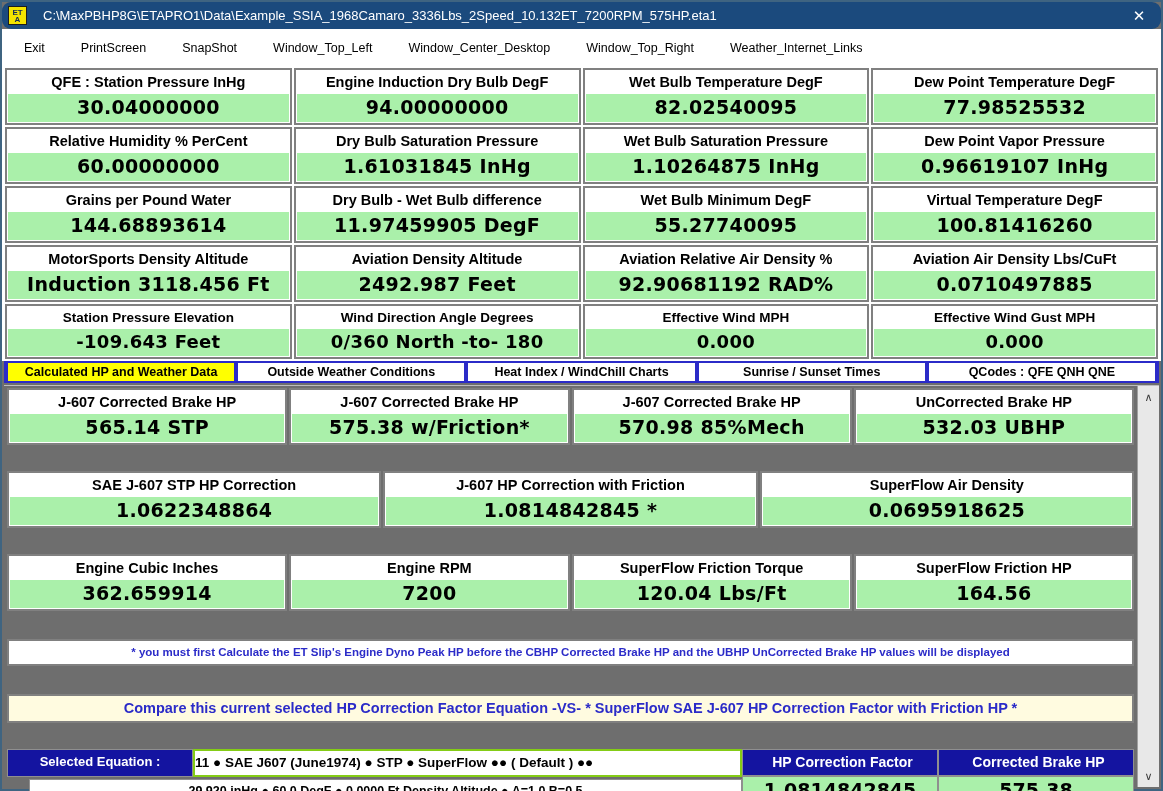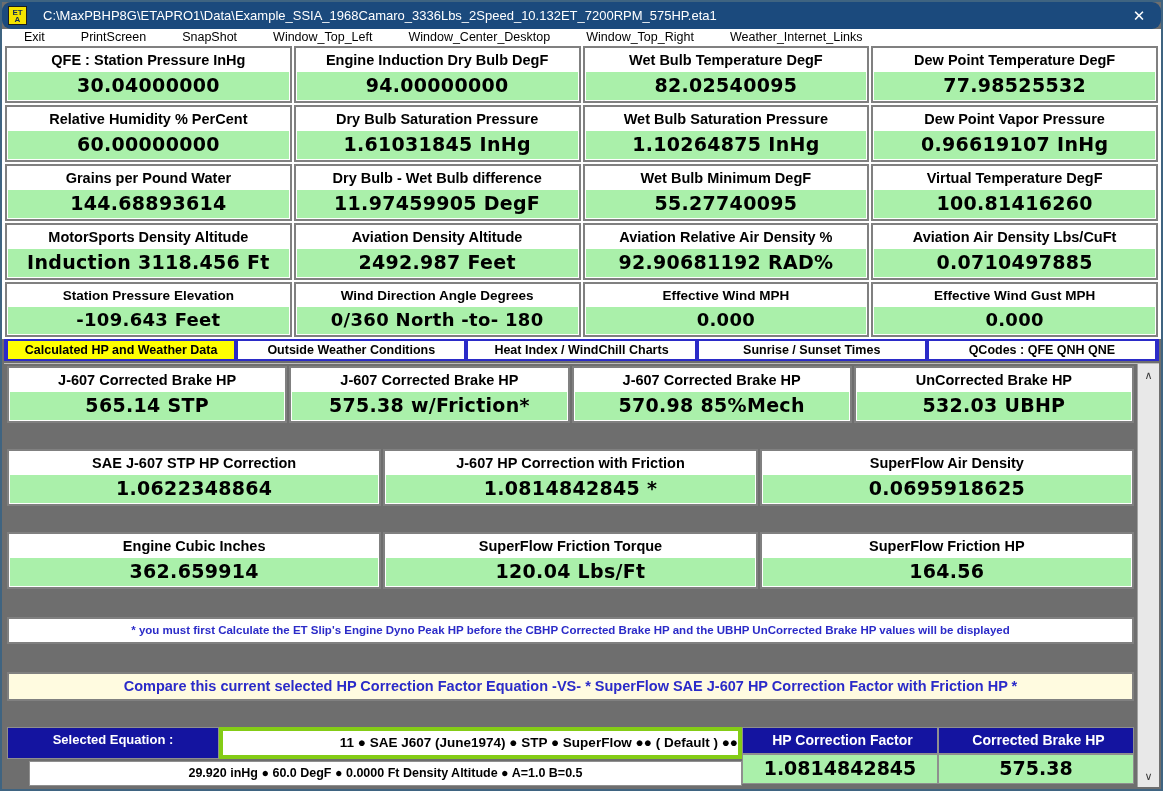--- a/index.html
+++ b/index.html
@@ -49,21 +49,21 @@
   .close-btn {
     width: 44px; height: 27px;
     color: #ffffff;
     display: flex; align-items: center; justify-content: center;
     font-size: 15px;
     font-family: "DejaVu Sans", sans-serif;
   }
 
   
   .menubar {
-    height: 16px;
+    height: 38px;
     background: #ffffff;
     display: flex; align-items: center;
     flex: 0 0 auto;
     padding-left: 22px;
     border-bottom: 1px solid #ffffff;
   }
   .menubar .mi {
     font-size: 12.5px;
     color: #000000;
     margin-right: 36px;
@@ -183,39 +183,39 @@
     color: #2b2bc8;
     padding: 3px 0 4px 0;
     white-space: nowrap;
     overflow: hidden;
   }
 
   .eq-area { display: flex; margin: 1px 1px 0 1px; gap: 0; }
   .eq-left { flex: 1 1 0; min-width: 0; display: flex; flex-direction: column; }
   .eq-top { display: flex; }
   .eq-name {
-    width: 212px;
+    width: 186px;
     background: #1414a0;
     color: #ffffff;
     font-size: 13px;
     font-weight: bold;
     text-align: center;
     padding: 4px 0 5px 0;
     border: 1px solid #8f8f8f;
     white-space: nowrap;
   }
   .eq-value {
     flex: 1 1 auto;
     background: #ffffff;
     color: #000000;
     font-size: 13.5px;
     font-weight: bold;
-    text-align: right;
+    text-align: left;
     padding: 4px 0 5px 0;
-    border: 4px solid #84cc16;
+    border: 2px solid #84cc16;
     white-space: nowrap;
     overflow: hidden;
   }
   .eq-sub {
     background: #ffffff;
     color: #000000;
     font-size: 12.5px;
     font-weight: bold;
     text-align: center;
     padding: 4px 0 5px 0;
@@ -439,20 +439,24 @@
           <div class="val">0.0695918625</div>
         </div>
       </div>
 
       <div class="grid-row">
         <div class="cell">
           <div class="lbl">Engine Cubic Inches</div>
           <div class="val">362.659914</div>
         </div>
         <div class="cell">
+          <div class="lbl">Engine RPM</div>
+          <div class="val">7200</div>
+        </div>
+        <div class="cell">
           <div class="lbl">SuperFlow Friction Torque</div>
           <div class="val">120.04  Lbs/Ft</div>
         </div>
         <div class="cell">
           <div class="lbl">SuperFlow Friction HP</div>
           <div class="val">164.56</div>
         </div>
       </div>
 
       <div class="note-box">

